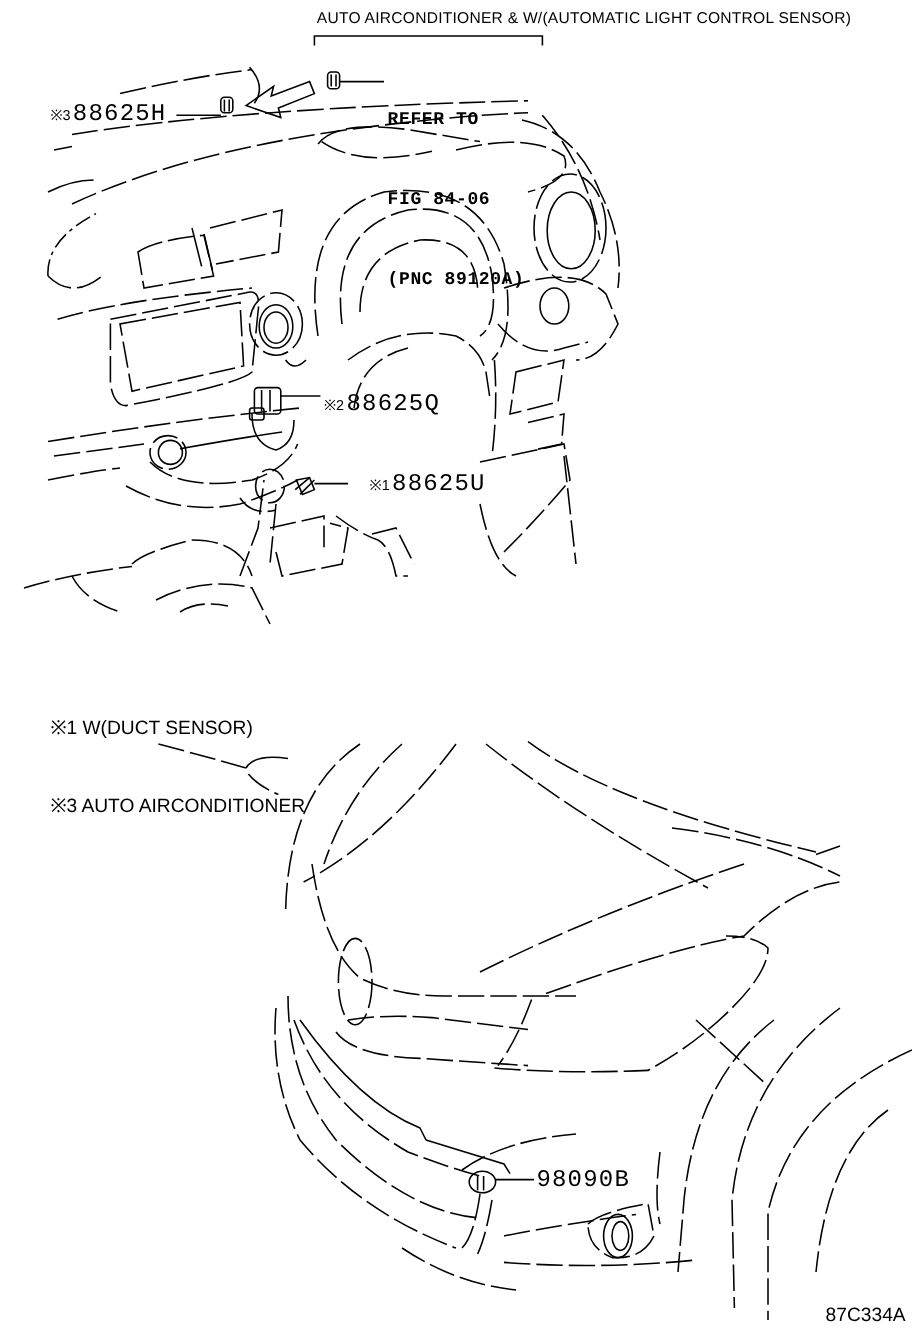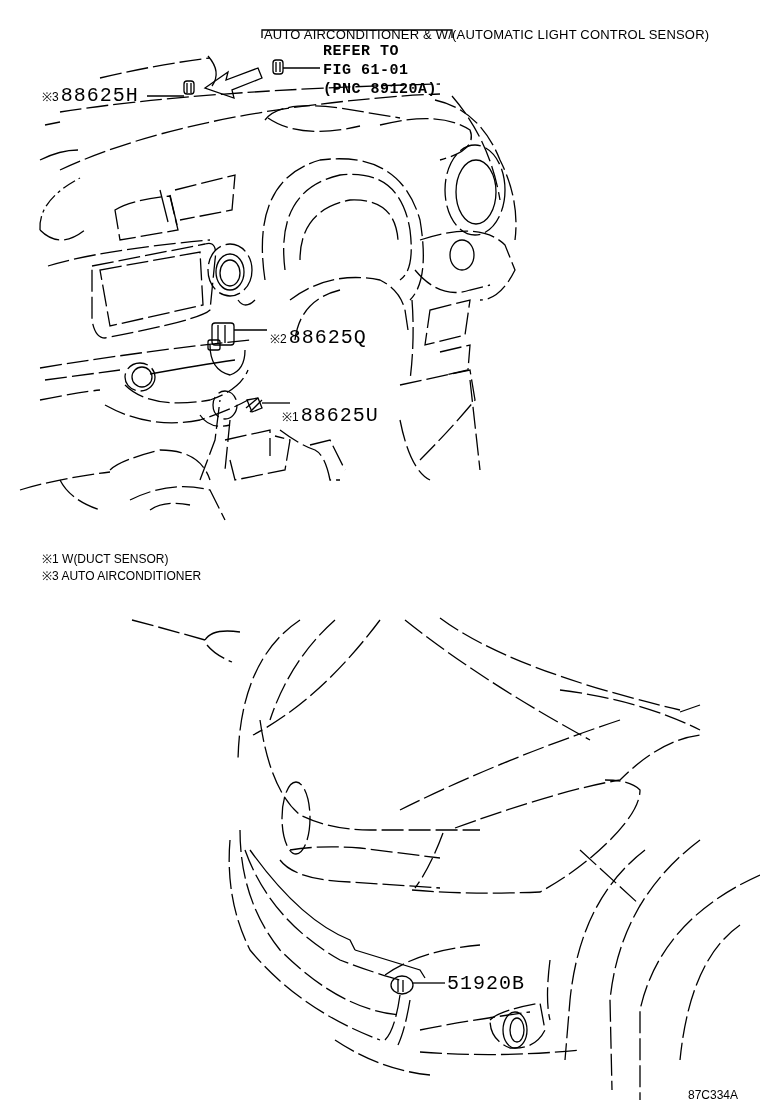--- a/index.html
+++ b/index.html
@@ -5,23 +5,23 @@
   html, body { margin:0; padding:0; background:#ffffff; }
   body { width:760px; height:1112px; position:relative; overflow:hidden; font-family:"Liberation Sans", sans-serif; color:#000; }
   .art { position:absolute; left:0; top:0; width:760px; height:1112px; }
   .art path, .art line, .art ellipse, .art rect, .art polyline, .art polygon { fill:none; stroke:#000; stroke-width:1.3; }
   .dash { stroke-dasharray:22 5; }
   .dash2 { stroke-dasharray:14 4 3 4; }
   .lbl { position:absolute; white-space:nowrap; line-height:1; }
   .sans { font-family:"Liberation Sans", sans-serif; font-size:13px; letter-spacing:0.2px; }
   .mono { font-family:"Liberation Mono", monospace; font-weight:bold; font-size:15px; letter-spacing:0.5px; }
   .pn { font-family:"Liberation Mono", monospace; font-weight:normal; font-size:20px; letter-spacing:1px; }
-  .note { font-family:"Liberation Sans", sans-serif; font-size:12px; }
-  .ref { font-size:12px; font-family:"Liberation Sans", sans-serif; }
-  .refline { display:block; }
+  .note { font-family:"Liberation Sans", sans-serif; font-size:16px; }
+  .ref { font-size:16px; font-family:"Liberation Sans", sans-serif; }
+  .refline { display:block;margin-top:48px; }
   .mark { font-family:"Liberation Sans", sans-serif; font-size:12px; font-weight:normal; margin-right:2px; }
 </style>
 </head>
 <body>
 
 <svg class="art" viewBox="0 0 760 1112" xmlns="http://www.w3.org/2000/svg">
 
   <g>
     <polyline points="262,38 262,30 452,30 452,38"></polyline>
   </g>
@@ -177,42 +177,42 @@
 
     <path class="dash" d="M645,850 Q580,900 570,1000 L565,1060"></path>
     <path class="dash" d="M700,840 Q620,900 610,1000 L612,1090"></path>
     <path class="dash" d="M760,875 Q660,920 640,1010 L640,1100"></path>
     <path class="dash" d="M740,925 Q690,960 680,1060"></path>
     <path class="dash" d="M580,850 L640,905"></path>
     <path class="dash" d="M550,960 Q545,1000 550,1020"></path>
   </g>
 </svg>
 
-<div class="lbl sans" style="left:264px; top:28px;">AUTO AIRCONDITIONER &amp; W/(AUTOMATIC LIGHT CONTROL SENSOR)</div>
+<div class="lbl sans" style="left:264px; top:8px;">AUTO AIRCONDITIONER &amp; W/(AUTOMATIC LIGHT CONTROL SENSOR)</div>
 
 <div class="lbl mono" style="left:323px; top:42px; line-height:19px;">
   <span class="refline">REFER TO</span>
-  <span class="refline">FIG 61-01</span>
+  <span class="refline">FIG 84-06</span>
   <span class="refline">(PNC 89120A)</span>
 </div>
 
 <div class="lbl" style="left:42px; top:86px;">
   <span class="mark">※3</span><span class="pn">88625H</span>
 </div>
 
 <div class="lbl" style="left:270px; top:328px;">
   <span class="mark">※2</span><span class="pn">88625Q</span>
 </div>
 
-<div class="lbl" style="left:282px; top:394px;margin-top:12px;">
+<div class="lbl" style="left:308px; top:394px;">
   <span class="mark">※1</span><span class="pn">88625U</span>
 </div>
 
 <div class="lbl" style="left:447px; top:974px;">
-  <span class="pn">51920B</span>
+  <span class="pn">98090B</span>
 </div>
 
 <div class="lbl note" style="left:42px; top:551px; line-height:17px;">
   <span class="refline">※1 W(DUCT SENSOR)</span>
   <span class="refline">※3 AUTO AIRCONDITIONER</span>
 </div>
 
 <div class="lbl ref" style="left:688px; top:1089px;">87C334A</div>
 
 </body></html>

